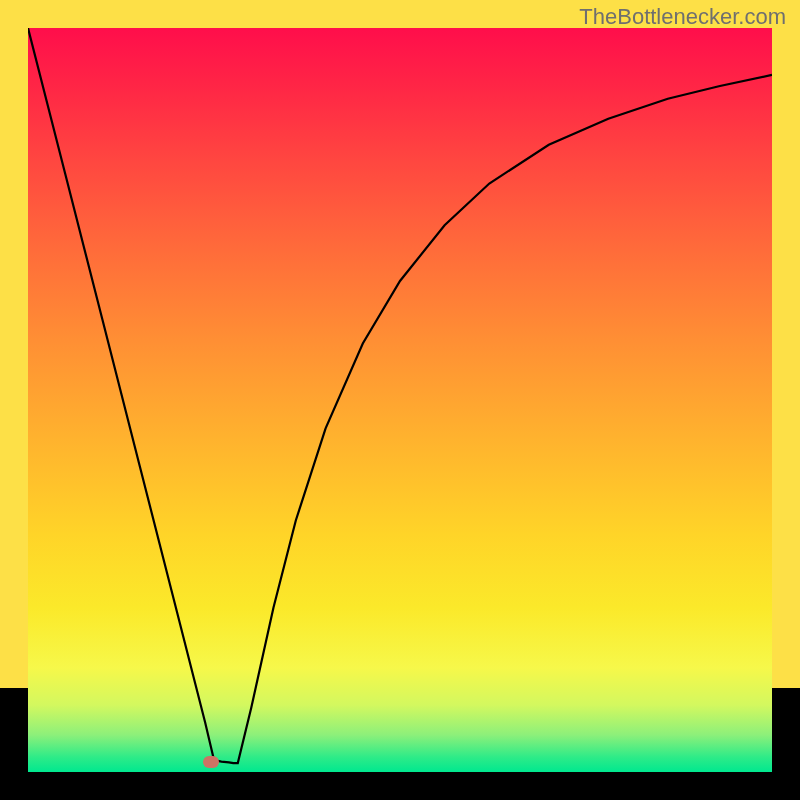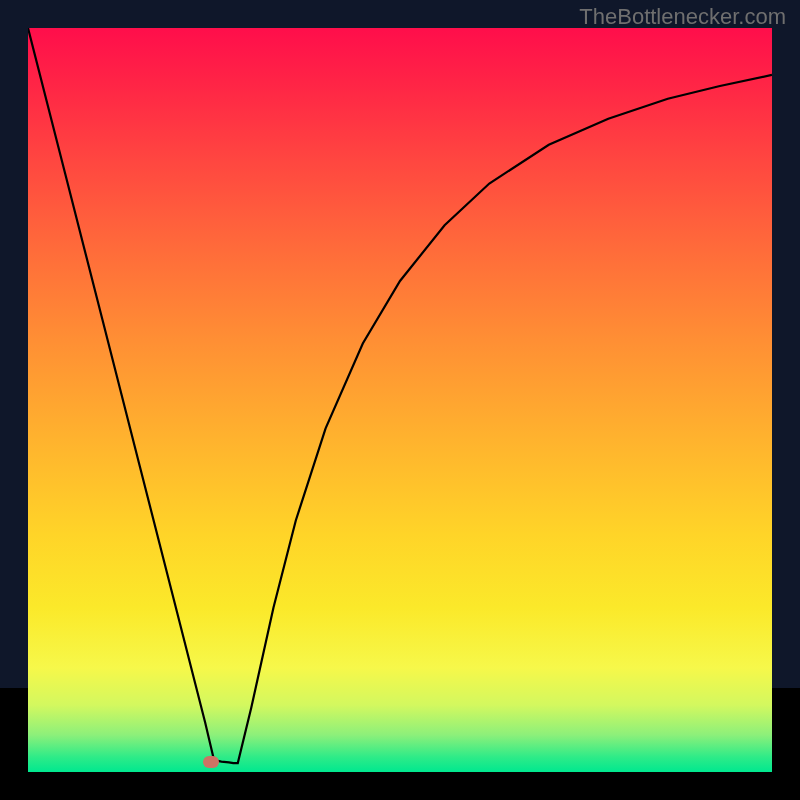--- a/index.html
+++ b/index.html
@@ -9,21 +9,21 @@
     height: 800px;
     background: #000;
     overflow: hidden;
   }
   .frame {
     position: absolute;
     left: 0;
     top: 0;
     width: 800px;
     height: 688px;
-    background: #0f172a;
+    background: #fde047;
   }
   .plot {
     position: absolute;
     left: 28px;
     top: 28px;
     width: 744px;
     height: 744px;
     overflow: hidden;
   }
   .gradient {

